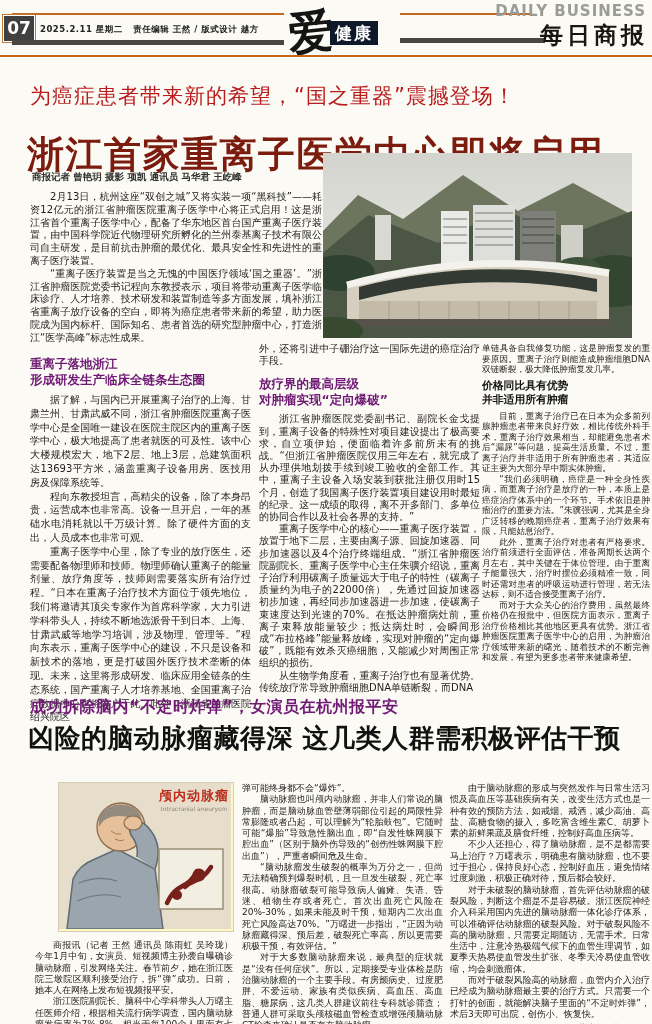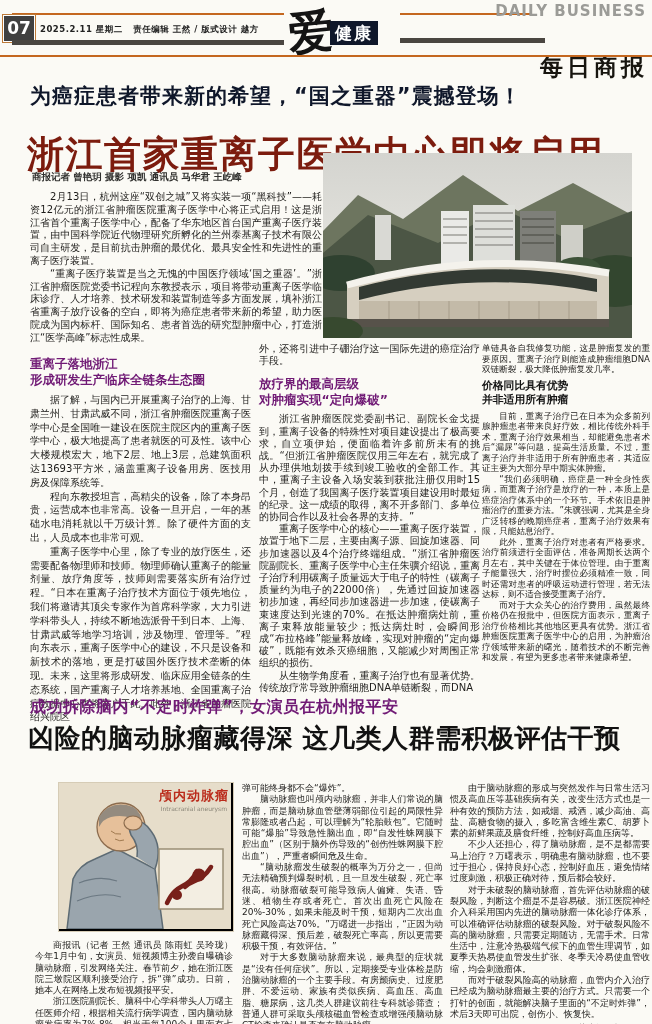--- a/index.html
+++ b/index.html
@@ -15,35 +15,35 @@
   
   .pagenum{background:#404040;color:#fff;font-weight:bold;font-size:17px;
     width:30px;height:25px;line-height:25px;text-align:center;border:1px solid #fff;box-shadow:0 0 0 1px #bd7a38;}
   .dateline{font-size:8.5px;font-weight:bold;color:#222;letter-spacing:.5px;white-space:nowrap;}
   .logo-ai{font-family:"DejaVu Serif","Liberation Serif",serif;font-size:46px;font-weight:bold;
     transform:rotate(-6deg);display:inline-block;color:#141414;}
   .logo-box{background:#0f172a;color:#fff;font-weight:bold;font-size:17px;padding:2px 5px;letter-spacing:2px;}
   .m-en{font-size:15px;font-weight:bold;color:#9b9b97;letter-spacing:1px;}
   .m-cn{font-size:23px;font-weight:900;color:#17150f;letter-spacing:4px;font-family:"DejaVu Serif","Liberation Serif",serif;}
   
-  .kicker1{font-size:21px;color:#0f172a;letter-spacing:1px;font-weight:700;white-space:nowrap;}
+  .kicker1{font-size:21px;color:#b91c1c;letter-spacing:1px;font-weight:400;white-space:nowrap;}
   .headline1{font-size:37px;font-weight:900;color:#7c1c0e;letter-spacing:1.5px;white-space:nowrap;}
   .byline{font-size:9.5px;font-weight:bold;color:#30302e;}
   .intro{font-size:10px;line-height:12.8px;}
   .s1c1{font-size:10px;line-height:13.8px;}
   .s1c2{font-size:10px;line-height:12.2px;}
   .s1c3{font-size:8.6px;line-height:10.5px;}
   .sub1{font-size:12.5px;font-weight:bold;line-height:16px;color:#701a75;margin:0 0 5px 0;}
   .sub3{font-size:10.8px;font-weight:bold;line-height:14px;color:#141414;margin:4px 0 4px 0;}
   
   .kicker2{font-size:16px;font-weight:bold;color:#701a75;letter-spacing:.5px;white-space:nowrap;}
   .headline2{font-size:26px;font-weight:900;color:#111;letter-spacing:.5px;white-space:nowrap;}
   .a2{font-size:9px;line-height:11.3px;}
   .credit{text-align:right;text-indent:0;margin-top:3px;}
-  .illu{background:#000000;border:1px solid #d6ccb6;}
+  .illu{background:#fef9c3;border:1px solid #d6ccb6;}
   .illu-label{font-size:13px;font-weight:bold;color:#bb2c1c;letter-spacing:1px;}
   .illu-label-en{font-size:6px;color:#8a8678;}
   svg{display:block;}
 </style>
 </head>
 <body>
 
 <div class="page">
 
   <div class="abs rule" style="left:12px;top:13px;width:272px;height:1.5px;"></div>
@@ -54,21 +54,21 @@
   </div>
   <div class="abs" style="left:12px;top:40px;width:272px;height:5px;background:#4a4641;"></div>
 
   <div class="abs" style="left:288px;top:2px;">
     <span class="logo-ai">爱</span><span class="logo-box" style="position:relative;top:-9px;left:-4px;">健康</span>
   </div>
 
   <div class="abs rule" style="left:400px;top:13px;width:130px;height:1.5px;"></div>
   <div class="abs m-en" style="right:6px;top:2px;">DAILY BUSINESS</div>
   <div class="abs" style="left:400px;top:38px;width:145px;height:5px;background:#4a4641;"></div>
-  <div class="abs m-cn" style="right:4px;top:20px;margin-top:32px;">每日商报</div>
+  <div class="abs m-cn" style="right:4px;top:20px;">每日商报</div>
 
   <div class="abs rule" style="left:0;top:55px;width:652px;height:2px;"></div>
 
   <div class="abs kicker1" style="left:30px;top:82px;">为癌症患者带来新的希望，“国之重器”震撼登场！</div>
   <div class="abs headline1" style="left:27px;top:106px;margin-top:24px;">浙江首家重离子医学中心即将启用</div>
   <div class="abs byline" style="left:32px;top:171px;">商报记者 曾艳玥 摄影 项凯 通讯员 马华君 王屹峰</div>
 
   <div class="abs intro" style="left:30px;top:191px;width:292px;">
     <p class="p">2月13日，杭州这座“双创之城”又将实装一项“黑科技”——耗资12亿元的浙江省肿瘤医院重离子医学中心将正式启用！这是浙江省首个重离子医学中心，配备了华东地区首台国产重离子医疗装置，由中国科学院近代物理研究所孵化的兰州泰基离子技术有限公司自主研发，是目前抗击肿瘤的最优化、最具安全性和先进性的重离子医疗装置。</p>
     <p class="p">“重离子医疗装置是当之无愧的中国医疗领域‘国之重器’。”浙江省肿瘤医院党委书记程向东教授表示，项目将带动重离子医学临床诊疗、人才培养、技术研发和装置制造等多方面发展，填补浙江省重离子放疗设备的空白，即将为癌症患者带来新的希望，助力医院成为国内标杆、国际知名、患者首选的研究型肿瘤中心，打造浙江“医学高峰”标志性成果。</p>

